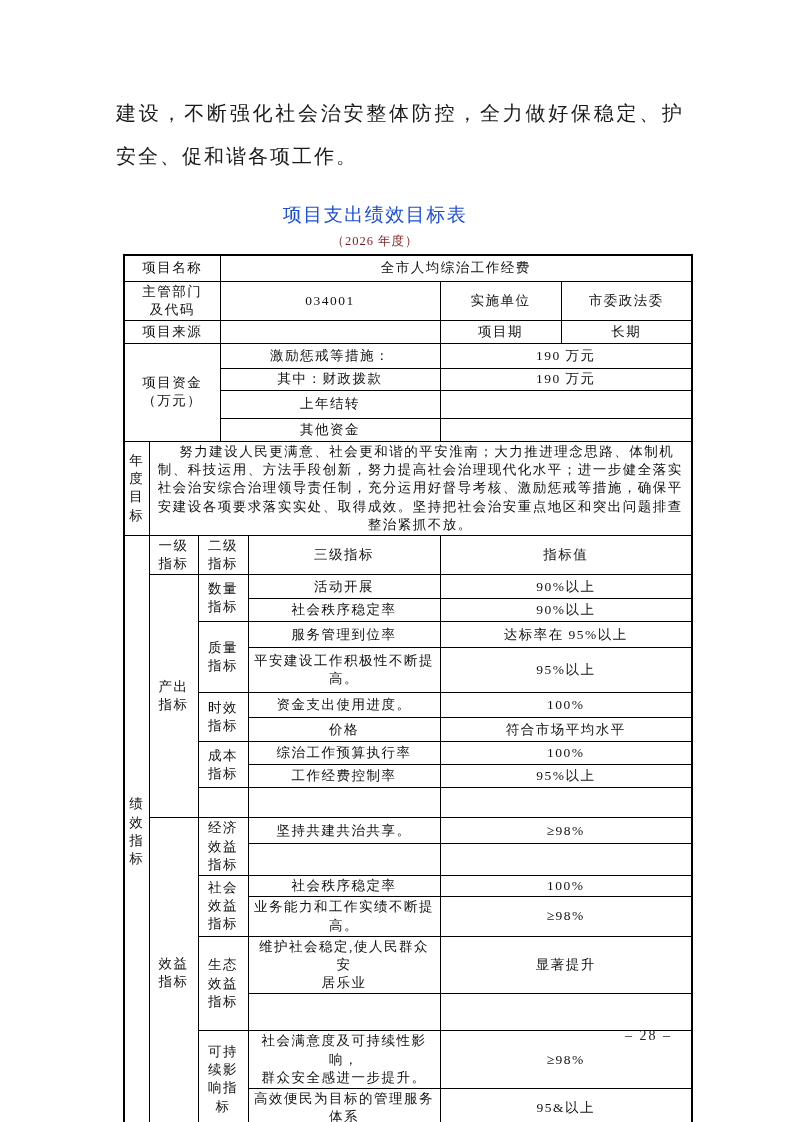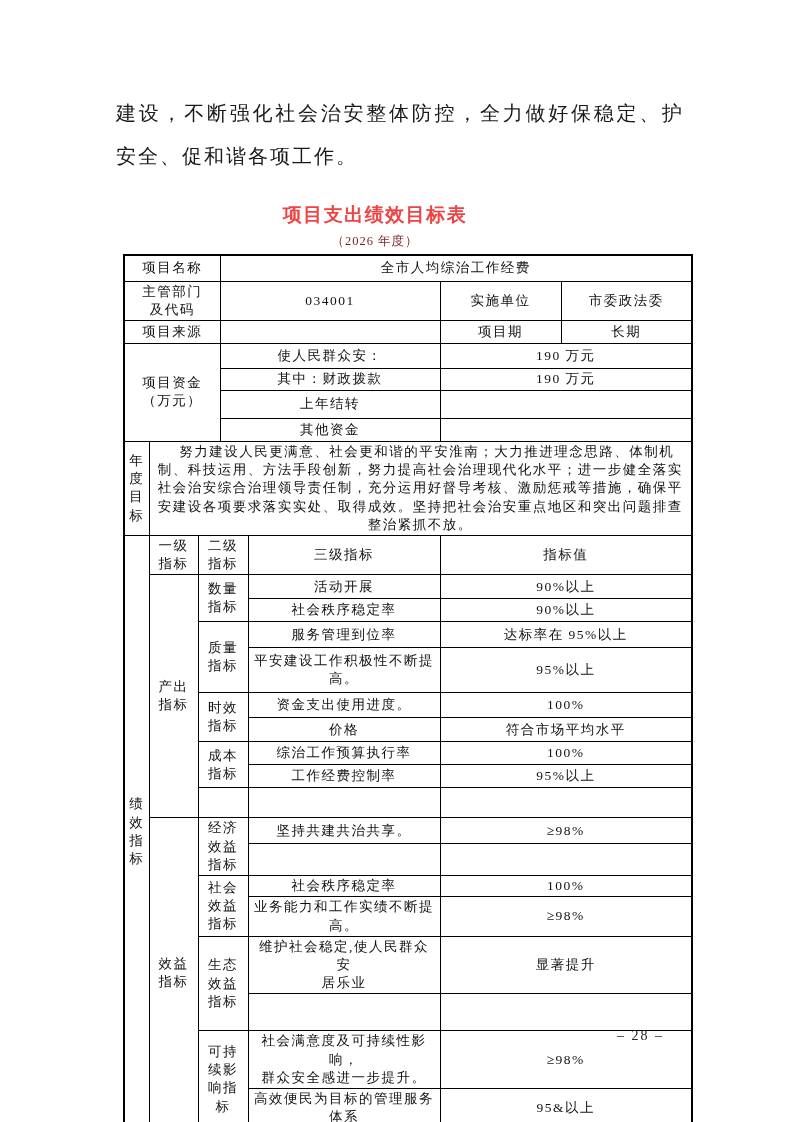--- a/index.html
+++ b/index.html
@@ -2,37 +2,37 @@
 <html><head>
 <meta charset="utf-8">
 <style>
   html,body{margin:0;padding:0;background:#e8e8e8;}
   .page{position:relative;width:793px;height:1122px;background:#ffffff;margin:0 auto;
         font-family:"Liberation Serif","DejaVu Serif",serif;color:#111;overflow:hidden;}
   .content{position:absolute;left:116px;top:0;width:568px;}
   .lead{margin:0;padding-top:92px;font-size:20px;line-height:43px;letter-spacing:2px;
         text-align:justify;color:#1a1a1a;}
   .titleblock{margin-right:50px;}
-  .doc-title{margin:24px 0 0 0;font-size:19px;font-weight:bold;text-align:center;
-             letter-spacing:1.5px;font-family:"Liberation Sans","DejaVu Sans",sans-serif;color:#ef4444;}
+  .doc-title{margin:24px 0 0 0;font-size:19px;font-weight:normal;text-align:center;
+             letter-spacing:1.5px;font-family:"Liberation Sans","DejaVu Sans",sans-serif;color:#1d4ed8;}
   .doc-subtitle{margin-top:5px;font-size:12.5px;text-align:center;letter-spacing:1px;color:#7f1d1d;}
   table.main{border-collapse:collapse;table-layout:fixed;width:568px;margin-top:4px;
              border:2px solid #000;margin-left:7px;}
   table.main td{border:1px solid #000;padding:1px 4px;font-size:13.5px;text-align:center;
                 vertical-align:middle;letter-spacing:1.5px;line-height:1.35;color:#111;
                 overflow:hidden;}
   td.pre{white-space:pre-line;}
   td.vert{white-space:pre-line;padding:0 1px;line-height:1.55;letter-spacing:0;}
   td.left{text-align:left;}
   td.goal{text-align:justify;font-size:14px;line-height:19px;letter-spacing:0.2px;
           padding:3px 5px;text-indent:13px;white-space:normal;}
   td.wrapleft{white-space:pre-line;text-align:left;}
   td.wrapcenter{white-space:pre-line;text-align:center;}
   td.hdr{letter-spacing:4px;}
-  .pageno{position:absolute;left:108px;top:1028px;width:556px;text-align:right;
+  .pageno{position:absolute;left:116px;top:1028px;width:556px;text-align:right;
           font-size:14px;letter-spacing:2px;color:#222;}
 </style>
 </head>
 <body>
 
 <div class="page">
   <div class="content">
 
     <p class="lead">建设，不断强化社会治安整体防控，全力做好保稳定、护安全、促和谐各项工作。</p>
 
@@ -65,21 +65,21 @@
         </tr>
         <tr style="height:23px">
           <td colspan="3">项目来源</td>
           <td colspan="2"></td>
           <td>项目期</td>
           <td>长期</td>
         </tr>
         <tr style="height:25px">
           <td colspan="3" rowspan="4" class="pre">项目资金
 （万元）</td>
-          <td colspan="2" class="left">使人民群众安：</td>
+          <td colspan="2" class="left">激励惩戒等措施：</td>
           <td colspan="2">190 万元</td>
         </tr>
         <tr style="height:22px">
           <td colspan="2" class="left">其中：财政拨款</td>
           <td colspan="2">190 万元</td>
         </tr>
         <tr style="height:28px">
           <td colspan="2">上年结转</td>
           <td colspan="2"></td>
         </tr>

